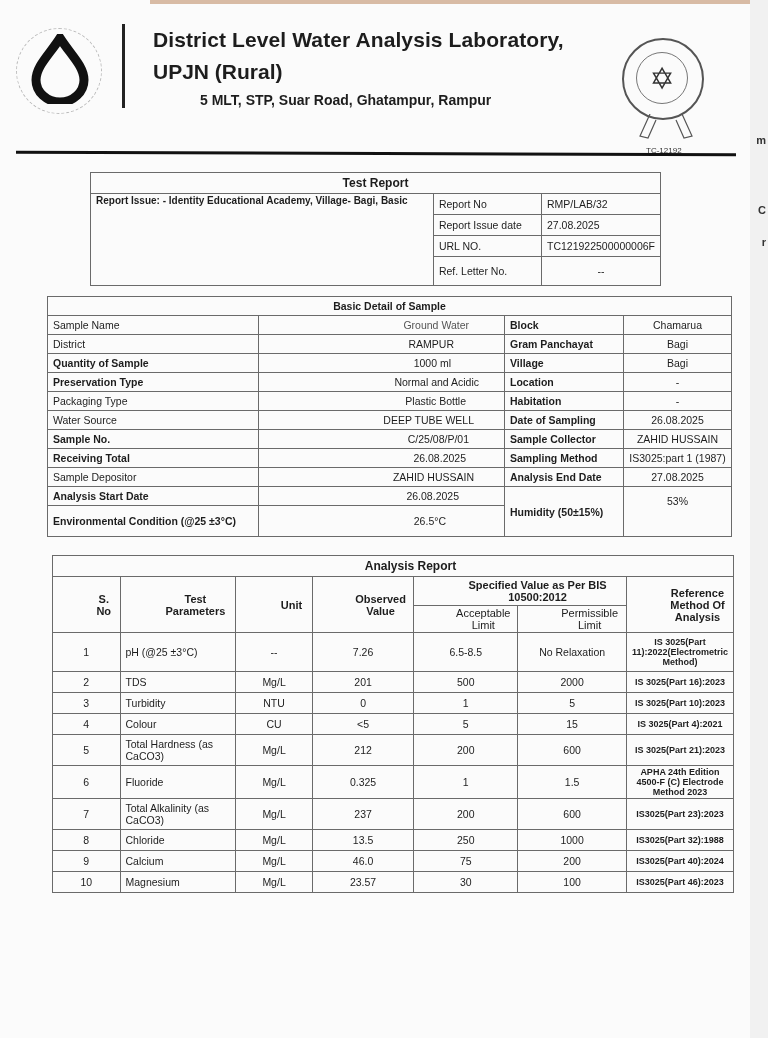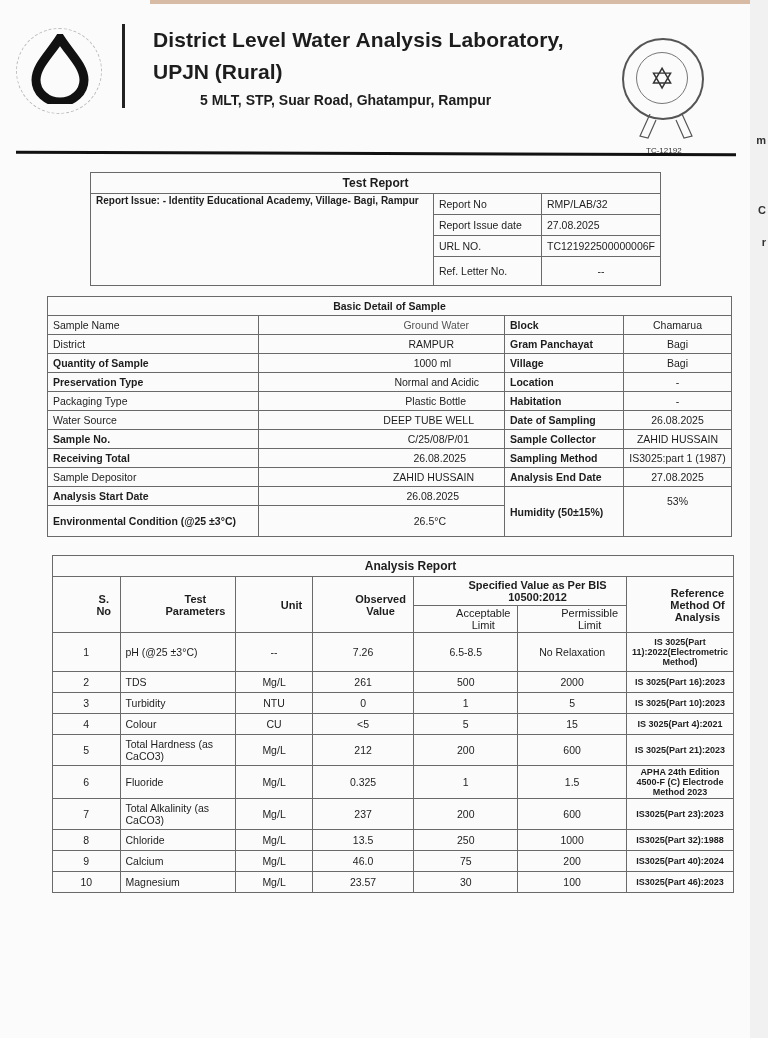--- a/index.html
+++ b/index.html
@@ -73,21 +73,21 @@
 </svg>
 <div class="tc">TC-12192</div>
 <div class="rule"></div>
 
 <table id="t1">
   <tbody>
       <tr>
     <td colspan="3" class="center bold" style="font-size:12px">Test Report</td>
   </tr>
   <tr>
-    <td rowspan="4" style="width:365px; vertical-align:top; font-weight:bold; font-size:10px; border-top:none">Report Issue: - Identity Educational Academy, Village- Bagi, Rampur</td>
+    <td rowspan="4" style="width:365px; vertical-align:top; font-weight:bold; font-size:10px; border-top:none">Report Issue: - Identity Educational Academy, Village- Bagi, Basic</td>
     <td style="width:105px">Report No</td>
     <td>RMP/LAB/32</td>
   </tr>
   <tr>
     <td>Report Issue date</td>
     <td>27.08.2025</td>
   </tr>
   <tr>
     <td>URL NO.</td>
     <td>TC121922500000006F</td>
@@ -194,21 +194,21 @@
     <td class="center">--</td>
     <td class="center">7.26</td>
     <td class="center">6.5-8.5</td>
     <td class="center">No Relaxation</td>
     <td class="center small">IS 3025(Part 11):2022(Electrometric Method)</td>
   </tr>
   <tr>
     <td class="center">2</td>
     <td>TDS</td>
     <td class="center">Mg/L</td>
-    <td class="center">261</td>
+    <td class="center">201</td>
     <td class="center">500</td>
     <td class="center">2000</td>
     <td class="center small">IS 3025(Part 16):2023</td>
   </tr>
   <tr>
     <td class="center">3</td>
     <td>Turbidity</td>
     <td class="center">NTU</td>
     <td class="center">0</td>
     <td class="center">1</td>

